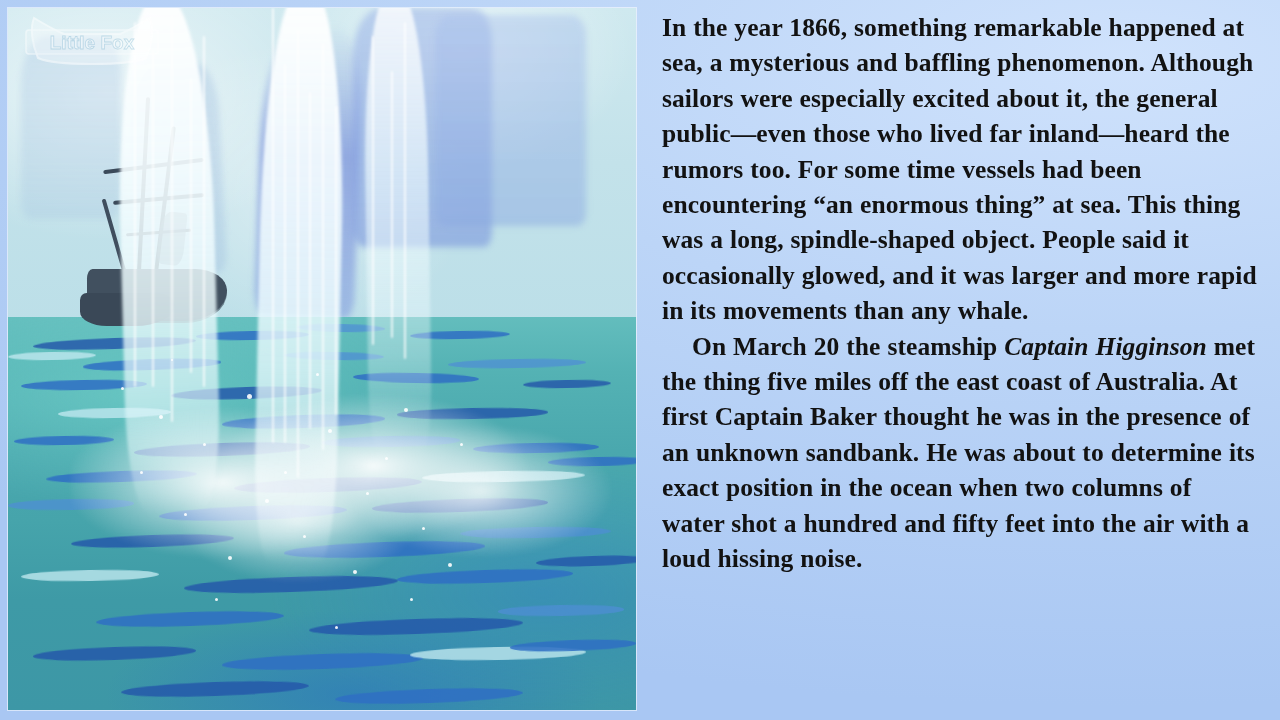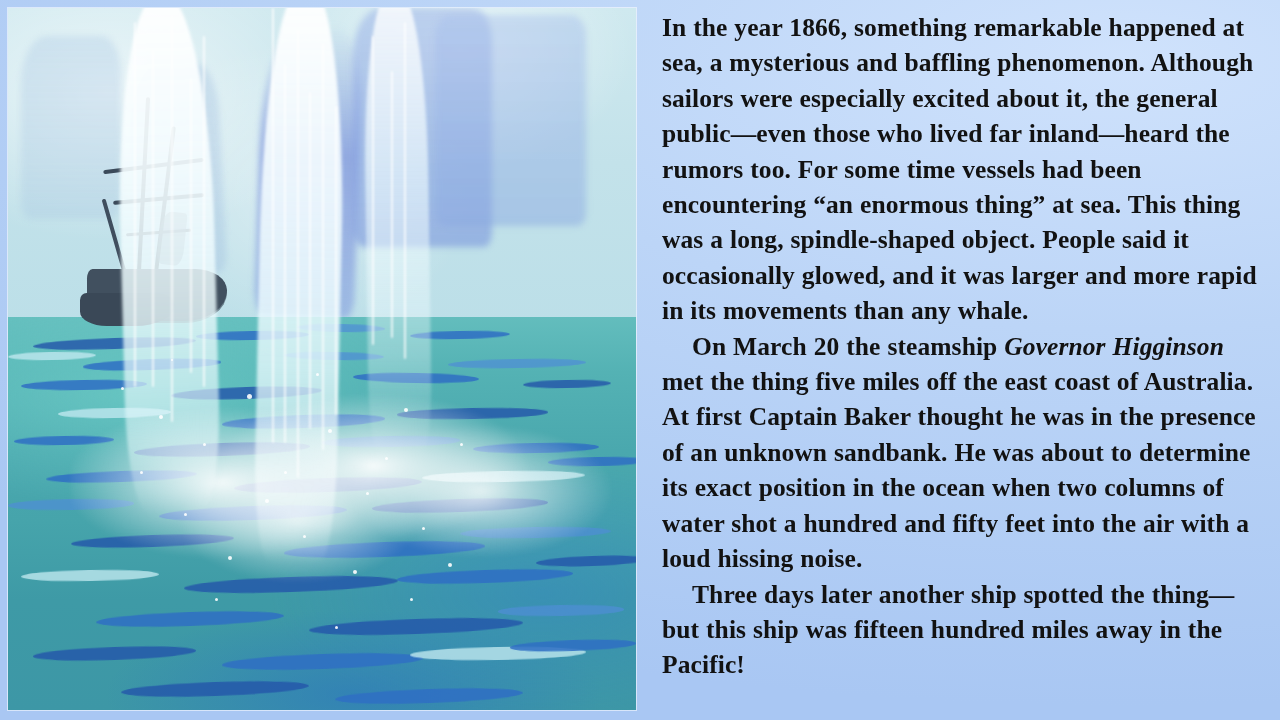--- a/index.html
+++ b/index.html
@@ -253,25 +253,35 @@
           <div class="spray" style="left: 70%; top: 79%; width: 4px; height: 4px;"></div>
           <div class="spray" style="left: 33%; top: 84%; width: 3px; height: 3px;"></div>
           <div class="spray" style="left: 52%; top: 88%; width: 3px; height: 3px;"></div>
           <div class="spray" style="left: 18%; top: 54%; width: 3px; height: 3px;"></div>
           <div class="spray" style="left: 72%; top: 62%; width: 3px; height: 3px;"></div>
           <div class="spray" style="left: 49%; top: 52%; width: 3px; height: 3px;"></div>
           <div class="spray" style="left: 26%; top: 50%; width: 2px; height: 2px;"></div>
           <div class="spray" style="left: 64%; top: 84%; width: 3px; height: 3px;"></div>
         </div>
 
+      <div id="logo">
+        <svg width="152" height="52" viewBox="0 0 152 52" aria-hidden="true">
+          <g>
+            <path d="M22 44 C16 30 14 14 18 4 C28 10 38 16 48 20 L104 20 C114 16 124 10 134 4 C138 14 136 30 130 44 C112 52 40 52 22 44 Z" fill="rgba(255,255,255,0.50)" stroke="rgba(255,255,255,0.85)" stroke-width="2"></path>
+          </g>
+          <g>
+            <rect x="10" y="16" width="132" height="24" rx="3" fill="rgba(255,255,255,0.30)" stroke="rgba(255,255,255,0.80)" stroke-width="1.5"></rect>
+            <text x="76" y="35" text-anchor="middle" font-family="'Liberation Sans', sans-serif" font-size="19" font-weight="bold" fill="rgba(255,255,255,0.92)" stroke="rgba(160,200,220,0.85)" stroke-width="0.8">Little Fox</text>
+          </g>
+        </svg>
+      </div>
 
     </div>
   </div>
 
   <div id="text-panel">
     <div id="story">
         <p><span>In the year 1866, something remarkable happened at sea, a mysterious and baffling phenomenon. Although sailors were especially excited about it, the general public—even those who lived far inland—heard the rumors too. For some time vessels had been encountering “an enormous thing” at sea. This thing was a long, spindle-shaped object. People said it occasionally glowed, and it was larger and more rapid in its movements than any whale.</span></p>
-        <p class="indent"><span>On March 20 the steamship </span><i>Governor Higginson</i><span> met the thing five miles off the east coast of Australia. At first Captain Baker thought he was in the presence of an unknown sandbank. He was about to determine its exact position in the ocean when two columns of water shot a hundred and fifty feet into the air with a loud hissing noise.</span></p>
-        <p class="indent"><span>Three days later another ship spotted the thing—but this ship was fifteen hundred miles away in the Pacific!</span></p>
+        <p class="indent"><span>On March 20 the steamship </span><i>Captain Higginson</i><span> met the thing five miles off the east coast of Australia. At first Captain Baker thought he was in the presence of an unknown sandbank. He was about to determine its exact position in the ocean when two columns of water shot a hundred and fifty feet into the air with a loud hissing noise.</span></p>
       </div>
   </div>
 
 </div>
 
 </body></html>

